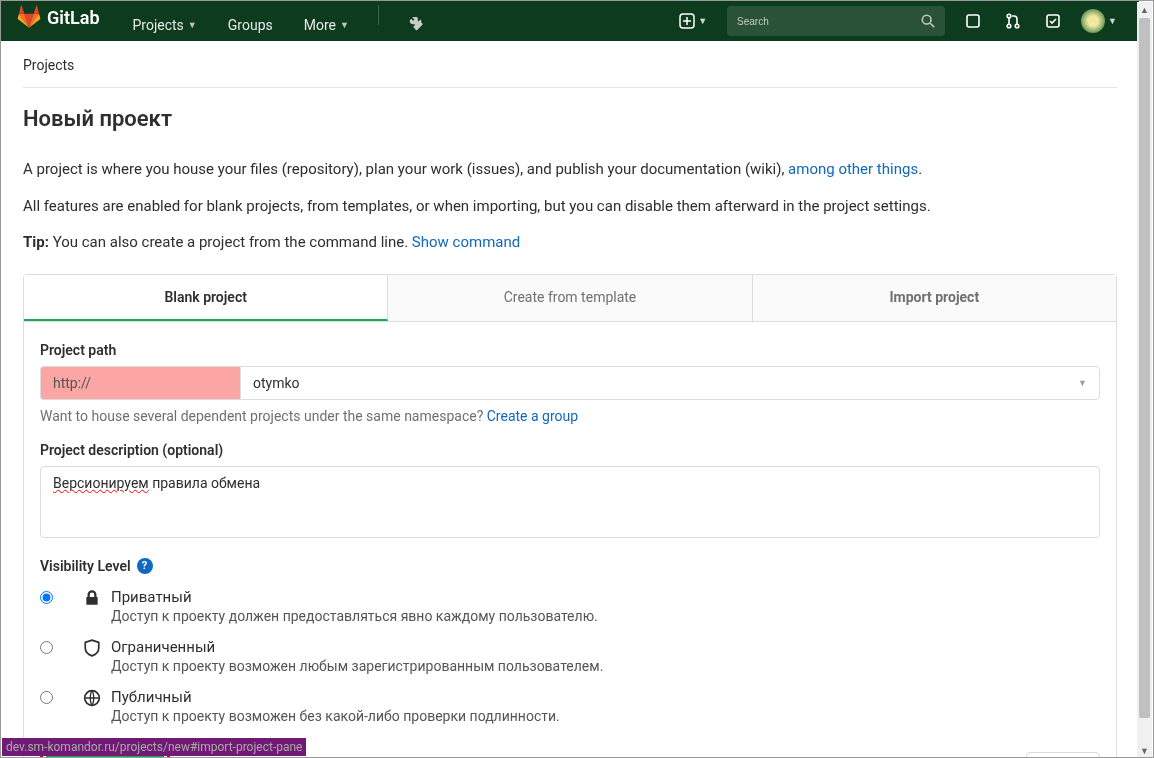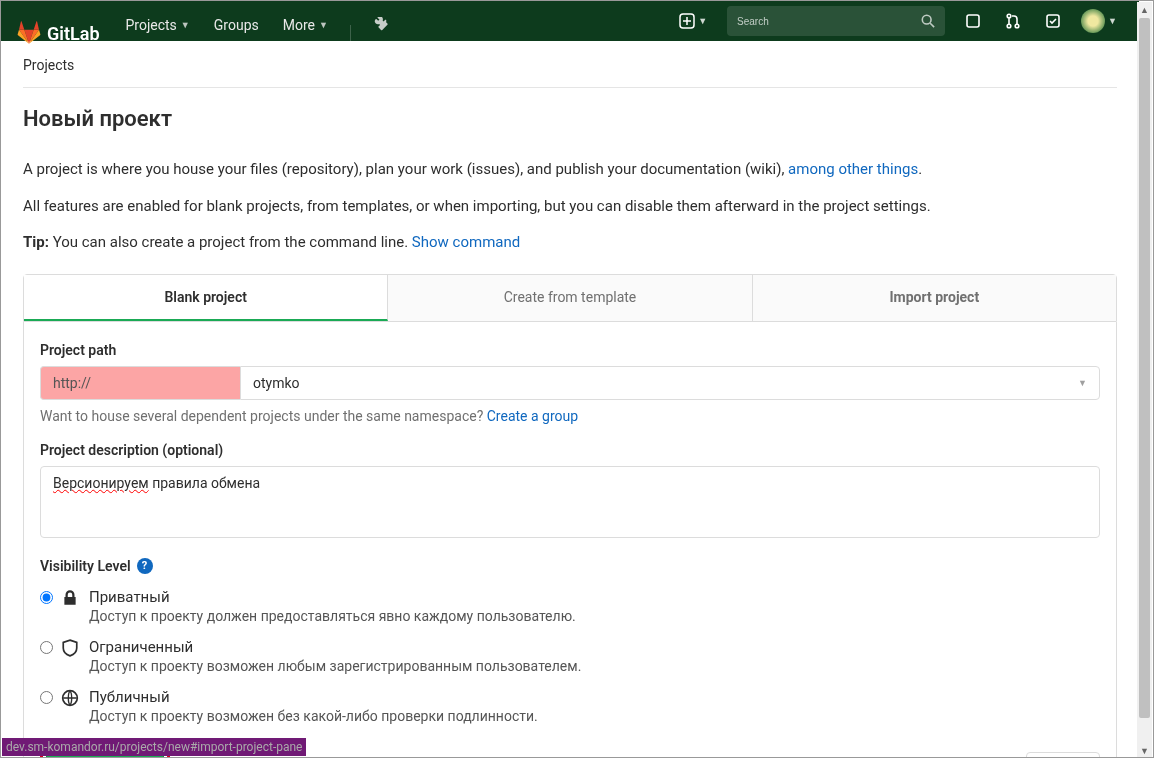--- a/index.html
+++ b/index.html
@@ -2,21 +2,21 @@
 <html><head>
   <meta charset="utf-8">
   <style>
     * { box-sizing: border-box; margin: 0; padding: 0; }
     body { font-family: -apple-system, BlinkMacSystemFont, "Segoe UI", Roboto, sans-serif; font-size: 14px; color: #2e2e2e; background: #fff; }
     
     .viewport { width: 1154px; height: 758px; border: 1px solid #999; position: relative; overflow: hidden; }
     .scroll-area { width: 1138px; height: 756px; overflow-y: scroll; }
     
     .navbar { background: #0d3b1d; height: 40px; display: flex; align-items: center; padding: 0 16px; color: #fff; }
-    .navbar-left { display: flex; align-items: flex-end; gap: 4px; margin-top: 8px; }
+    .navbar-left { display: flex; align-items: flex-start; gap: 11px; margin-top: 8px; }
     .logo { display: flex; align-items: center; gap: 6px; font-weight: 600; font-size: 18px; margin-right: 12px; }
     .logo-icon { width: 24px; height: 24px; }
     .nav-item { padding: 0 10px; height: 40px; display: flex; align-items: center; gap: 4px; cursor: pointer; font-size: 14px; color: #e8e8e8; }
     .chevron { font-size: 9px; opacity: 0.8; }
     .nav-divider { width: 1px; height: 20px; background: rgba(255,255,255,0.2); margin: 0 8px; }
     .wrench { font-size: 16px; opacity: 0.85; }
     
     .navbar-right { margin-left: auto; display: flex; align-items: center; gap: 4px; }
     .plus-btn { padding: 0 10px; height: 40px; display: flex; align-items: center; gap: 3px; cursor: pointer; color: #fff; }
     .search-box { background: rgba(255,255,255,0.12); border-radius: 4px; height: 30px; width: 218px; display: flex; align-items: center; padding: 0 10px; margin: 0 6px; }
@@ -49,21 +49,21 @@
     .text-input { width: 100%; border: 1px solid #dcdcdc; border-radius: 4px; padding: 8px 12px; font-size: 14px; outline: none; }
     .help-text { color: #707070; font-size: 14px; margin-top: 8px; }
     
     .desc-section { margin-top: 18px; }
     .wavy { text-decoration: underline wavy red; text-decoration-thickness: 1px; }
     
     .visibility-section { margin-top: 20px; }
     .vis-label { font-weight: 600; display: flex; align-items: flex-end; gap: 6px; margin-bottom: 14px; }
     .help-icon { width: 16px; height: 16px; border-radius: 50%; background: #1068bf; color: #fff; font-size: 11px; display: flex; align-items: center; justify-content: center; font-weight: bold; }
     
-    .radio-row { display: flex; align-items: flex-start; gap: 8px; margin-bottom: 14px; }
+    .radio-row { display: flex; align-items: flex-start; gap: 30px; margin-bottom: 14px; }
     .radio-row input[type=radio] { margin-top: 3px; }
     .radio-content { display: flex; gap: 10px; align-items: flex-start; }
     .radio-icon { width: 18px; margin-top: 1px; }
     .radio-text .title { font-size: 15px; }
     .radio-text .desc { font-size: 14px; color: #555; margin-top: 2px; }
     
     .form-actions { display: flex; justify-content: space-between; margin-top: 22px; align-items: center; }
     .btn-primary { background: #1aaa55; color: #fff; border: 1px solid #168f48; padding: 8px 14px; border-radius: 4px; cursor: pointer; font-size: 14px; }
     .btn-primary-wrap { border: 3px solid #d9001b; padding: 3px; display: inline-block; }
     .btn-secondary { background: #fff; border: 1px solid #dcdcdc; padding: 8px 14px; border-radius: 4px; cursor: pointer; font-size: 14px; color: #2e2e2e; }

